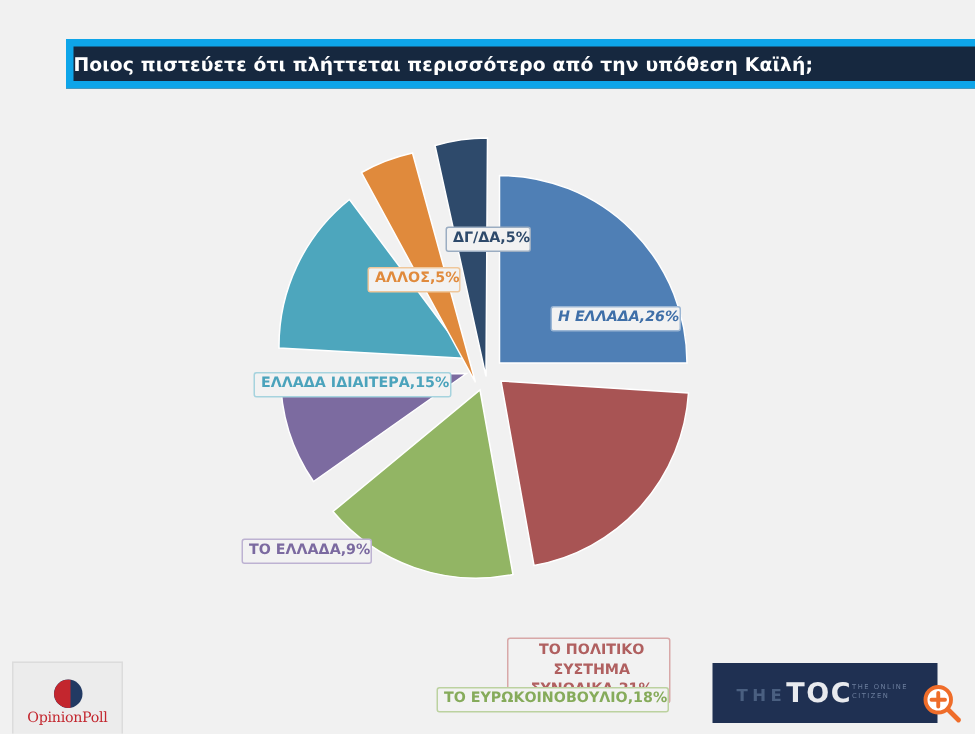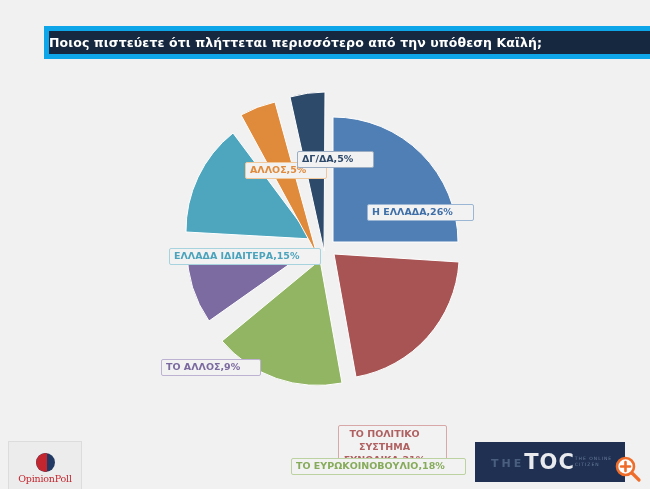--- a/index.html
+++ b/index.html
@@ -52,39 +52,39 @@
     left: 0;
     top: 0;
   }
 
   
   .data-label {
     position: absolute;
     background: #f2f2f2;
     border: 1px solid #b9c4d2;
     border-radius: 2px;
-    padding: 1px 20px 2px 4px;
+    padding: 1px 0 2px 4px;
     font-size: 9.5px;
     font-weight: bold;
     line-height: 12px;
     white-space: nowrap;
     box-sizing: border-box;
   }
   .data-label.two-line {
     white-space: normal;
     text-align: center;
     line-height: 13px;
   }
 
-  .lbl-ellada      { left: 367px; top: 142px; color: #3f6fa8; border-color: #9bb6d4; }
+  .lbl-ellada      { left: 367px; top: 142px; color: #3f6fa8; border-color: #9bb6d4; font-style: italic; }
   .lbl-politiko    { left: 338px; top: 363px; color: #b06060; border-color: #d8a8a8; width: 109px; }
   .lbl-euro        { left: 259px; top: 396px; color: #86ab5b; border-color: #bcd2a0; margin-left: 32px; }
   .lbl-pasok       { left: 161px; top: 297px; color: #7b6aa0; border-color: #bdb2d2; }
   .lbl-kanenas     { left: 169px; top: 186px; color: #4ba3bc; border-color: #a6d3de; }
-  .lbl-allos       { left: 245px; top: 100px; color: #e08a3c; border-color: #efc79b; }
+  .lbl-allos       { left: 245px; top: 116px; color: #e08a3c; border-color: #efc79b; }
   .lbl-dgda        { left: 297px; top: 89px;  color: #2e4a6b; border-color: #9badc2; }
 
   
   .opinionpoll-logo {
     position: absolute;
     left: 8px;
     top: 441px;
     width: 74px;
     height: 54px;
     background: #ececec;
@@ -136,21 +136,21 @@
   .toc-the {
     font-size: 11px;
     font-weight: bold;
     color: #4a5f80;
     letter-spacing: 3px;
     line-height: 10px;
     margin-left: 16px;
     margin-bottom: -3px;
   }
   .toc-main {
-    font-size: 21px;
+    font-size: 18px;
     font-weight: bold;
     color: #e8eaee;
     letter-spacing: 1px;
     line-height: 19px;
   }
   .toc-sub {
     font-size: 4.5px;
     color: #6b7d9c;
     letter-spacing: 1px;
     line-height: 6px;
@@ -189,21 +189,21 @@
 
     <path fill="#2e4a6b" stroke="#ffffff" stroke-width="1" d="M 324 189 L 290 35 A 125 125 0 0 1 325 30 Z"></path>
   </svg>
 
   <div class="data-label lbl-ellada">Η ΕΛΛΑΔΑ,26%</div>
 
   <div class="data-label two-line lbl-politiko">ΤΟ ΠΟΛΙΤΙΚΟ ΣΥΣΤΗΜΑ ΣΥΝΟΛΙΚΑ,21%</div>
 
   <div class="data-label lbl-euro">ΤΟ ΕΥΡΩΚΟΙΝΟΒΟΥΛΙΟ,18%</div>
 
-  <div class="data-label lbl-pasok">ΤΟ ΑΛΛΟΣ,9%</div>
+  <div class="data-label lbl-pasok">ΤΟ ΕΛΛΑΔΑ,9%</div>
 
   <div class="data-label lbl-kanenas">ΕΛΛΑΔΑ ΙΔΙΑΙΤΕΡΑ,15%</div>
 
   <div class="data-label lbl-allos">ΑΛΛΟΣ,5%</div>
 
   <div class="data-label lbl-dgda">ΔΓ/ΔΑ,5%</div>
 </div>
 
 <div class="opinionpoll-logo">
   <div class="op-mark"></div>

